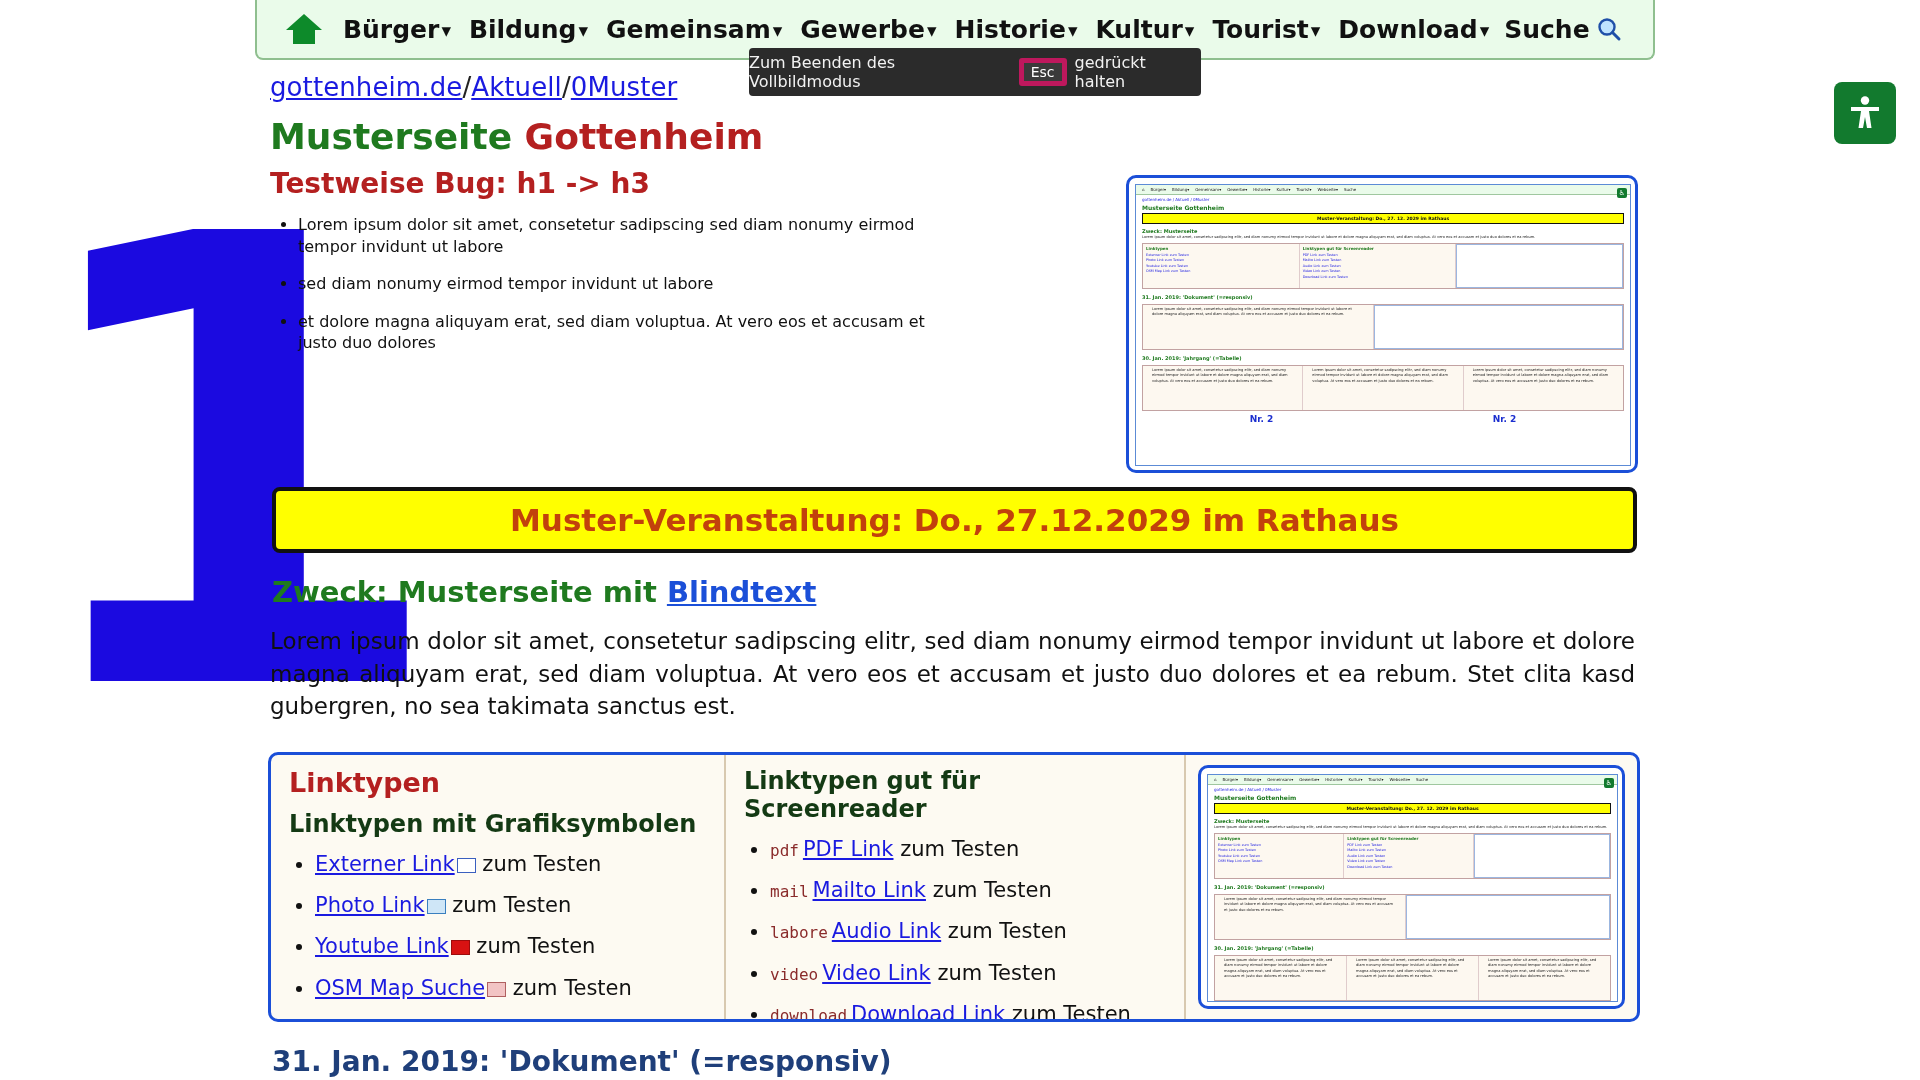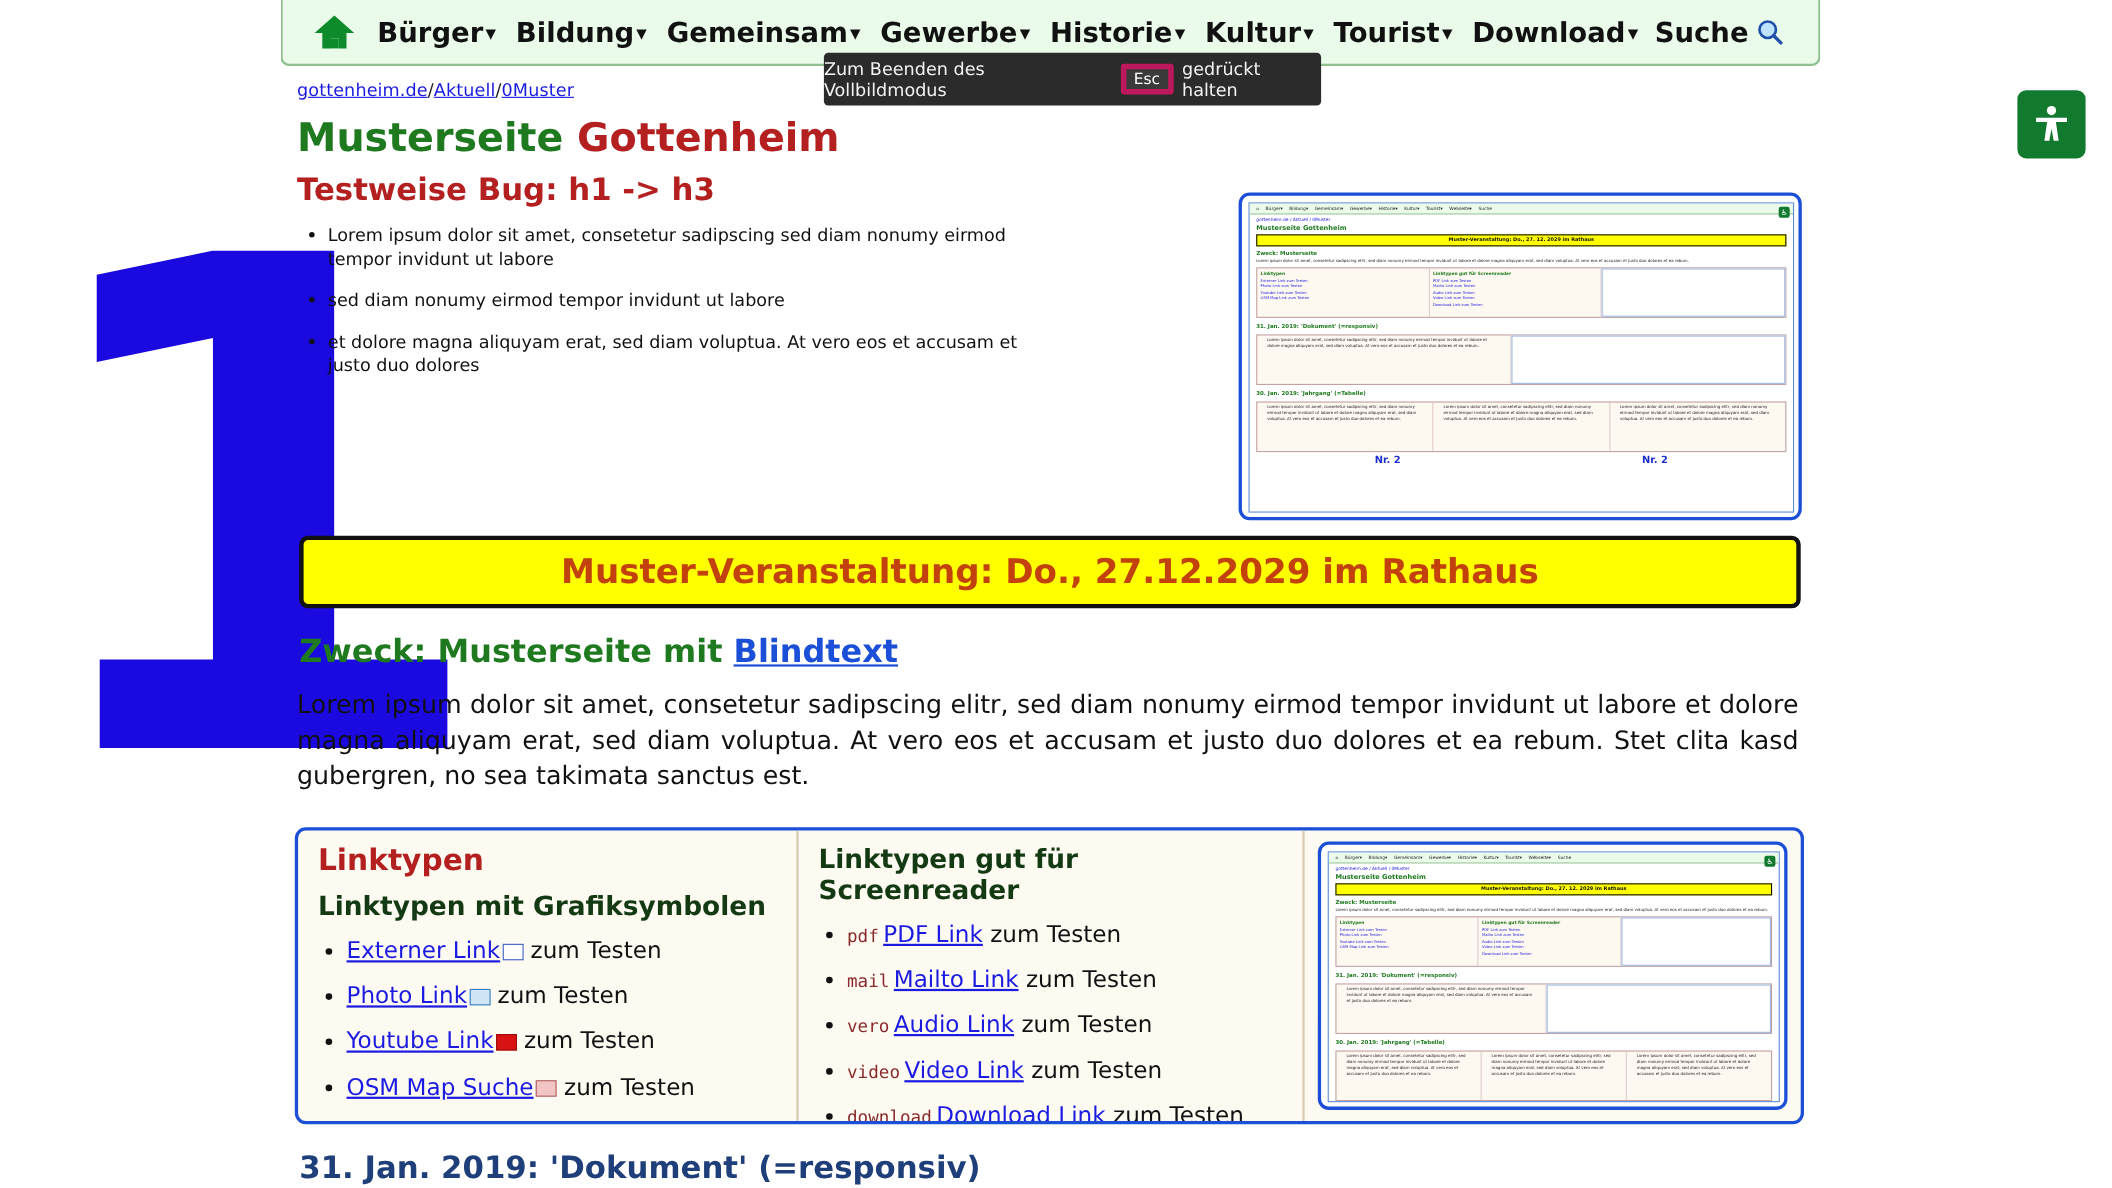--- a/index.html
+++ b/index.html
@@ -135,21 +135,21 @@
 
   
   .content {
     position: absolute;
     left: 270px;
     top: 72px;
     width: 1380px;
     z-index: 2;
   }
   .breadcrumb {
-    font-size: 16px;
+    font-size: 26px;
     color: #111;
     margin: 0 0 8px 0;
     letter-spacing: 0.1px;
   }
   .breadcrumb a {
     color: #1a1ae0;
     text-decoration: underline;
   }
   .breadcrumb .sep { color: #222; }
 
@@ -616,21 +616,21 @@
       <ul class="lp-list">
         <li>
           <span class="tag">pdf</span><a href="#">PDF Link</a>
           <span>zum Testen</span>
         </li>
         <li>
           <span class="tag">mail</span><a href="#">Mailto Link</a>
           <span>zum Testen</span>
         </li>
         <li>
-          <span class="tag">vero</span><a href="#">Audio Link</a>
+          <span class="tag">labore</span><a href="#">Audio Link</a>
           <span>zum Testen</span>
         </li>
         <li>
           <span class="tag">video</span><a href="#">Video Link</a>
           <span>zum Testen</span>
         </li>
         <li>
           <span class="tag">download</span><a href="#">Download Link</a>
           <span>zum Testen</span>
         </li>

